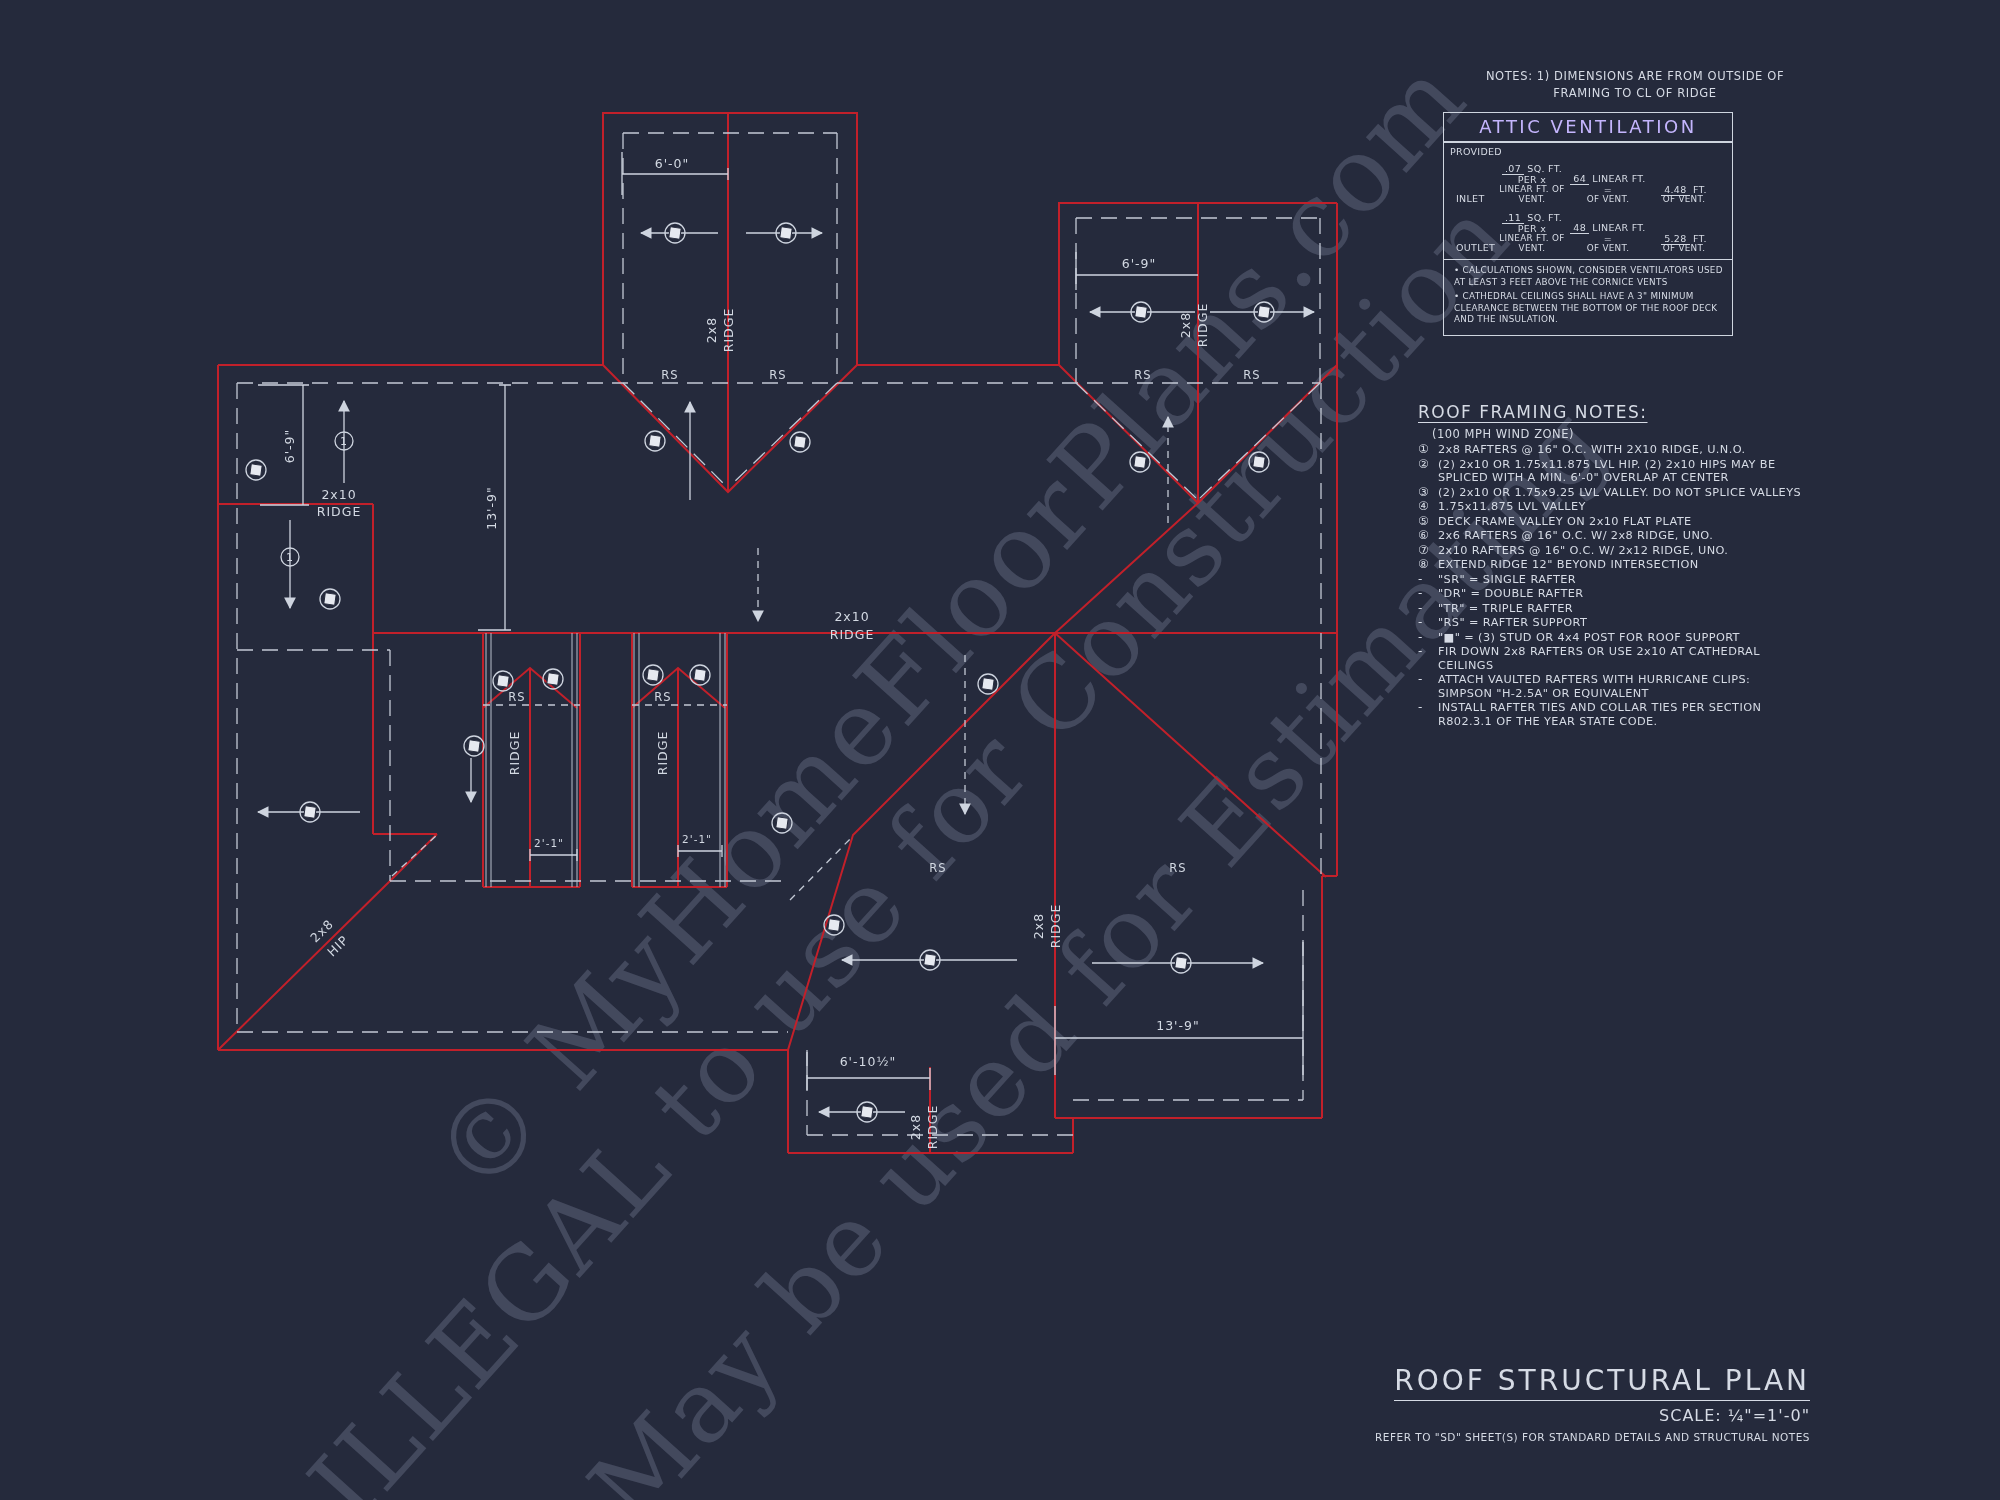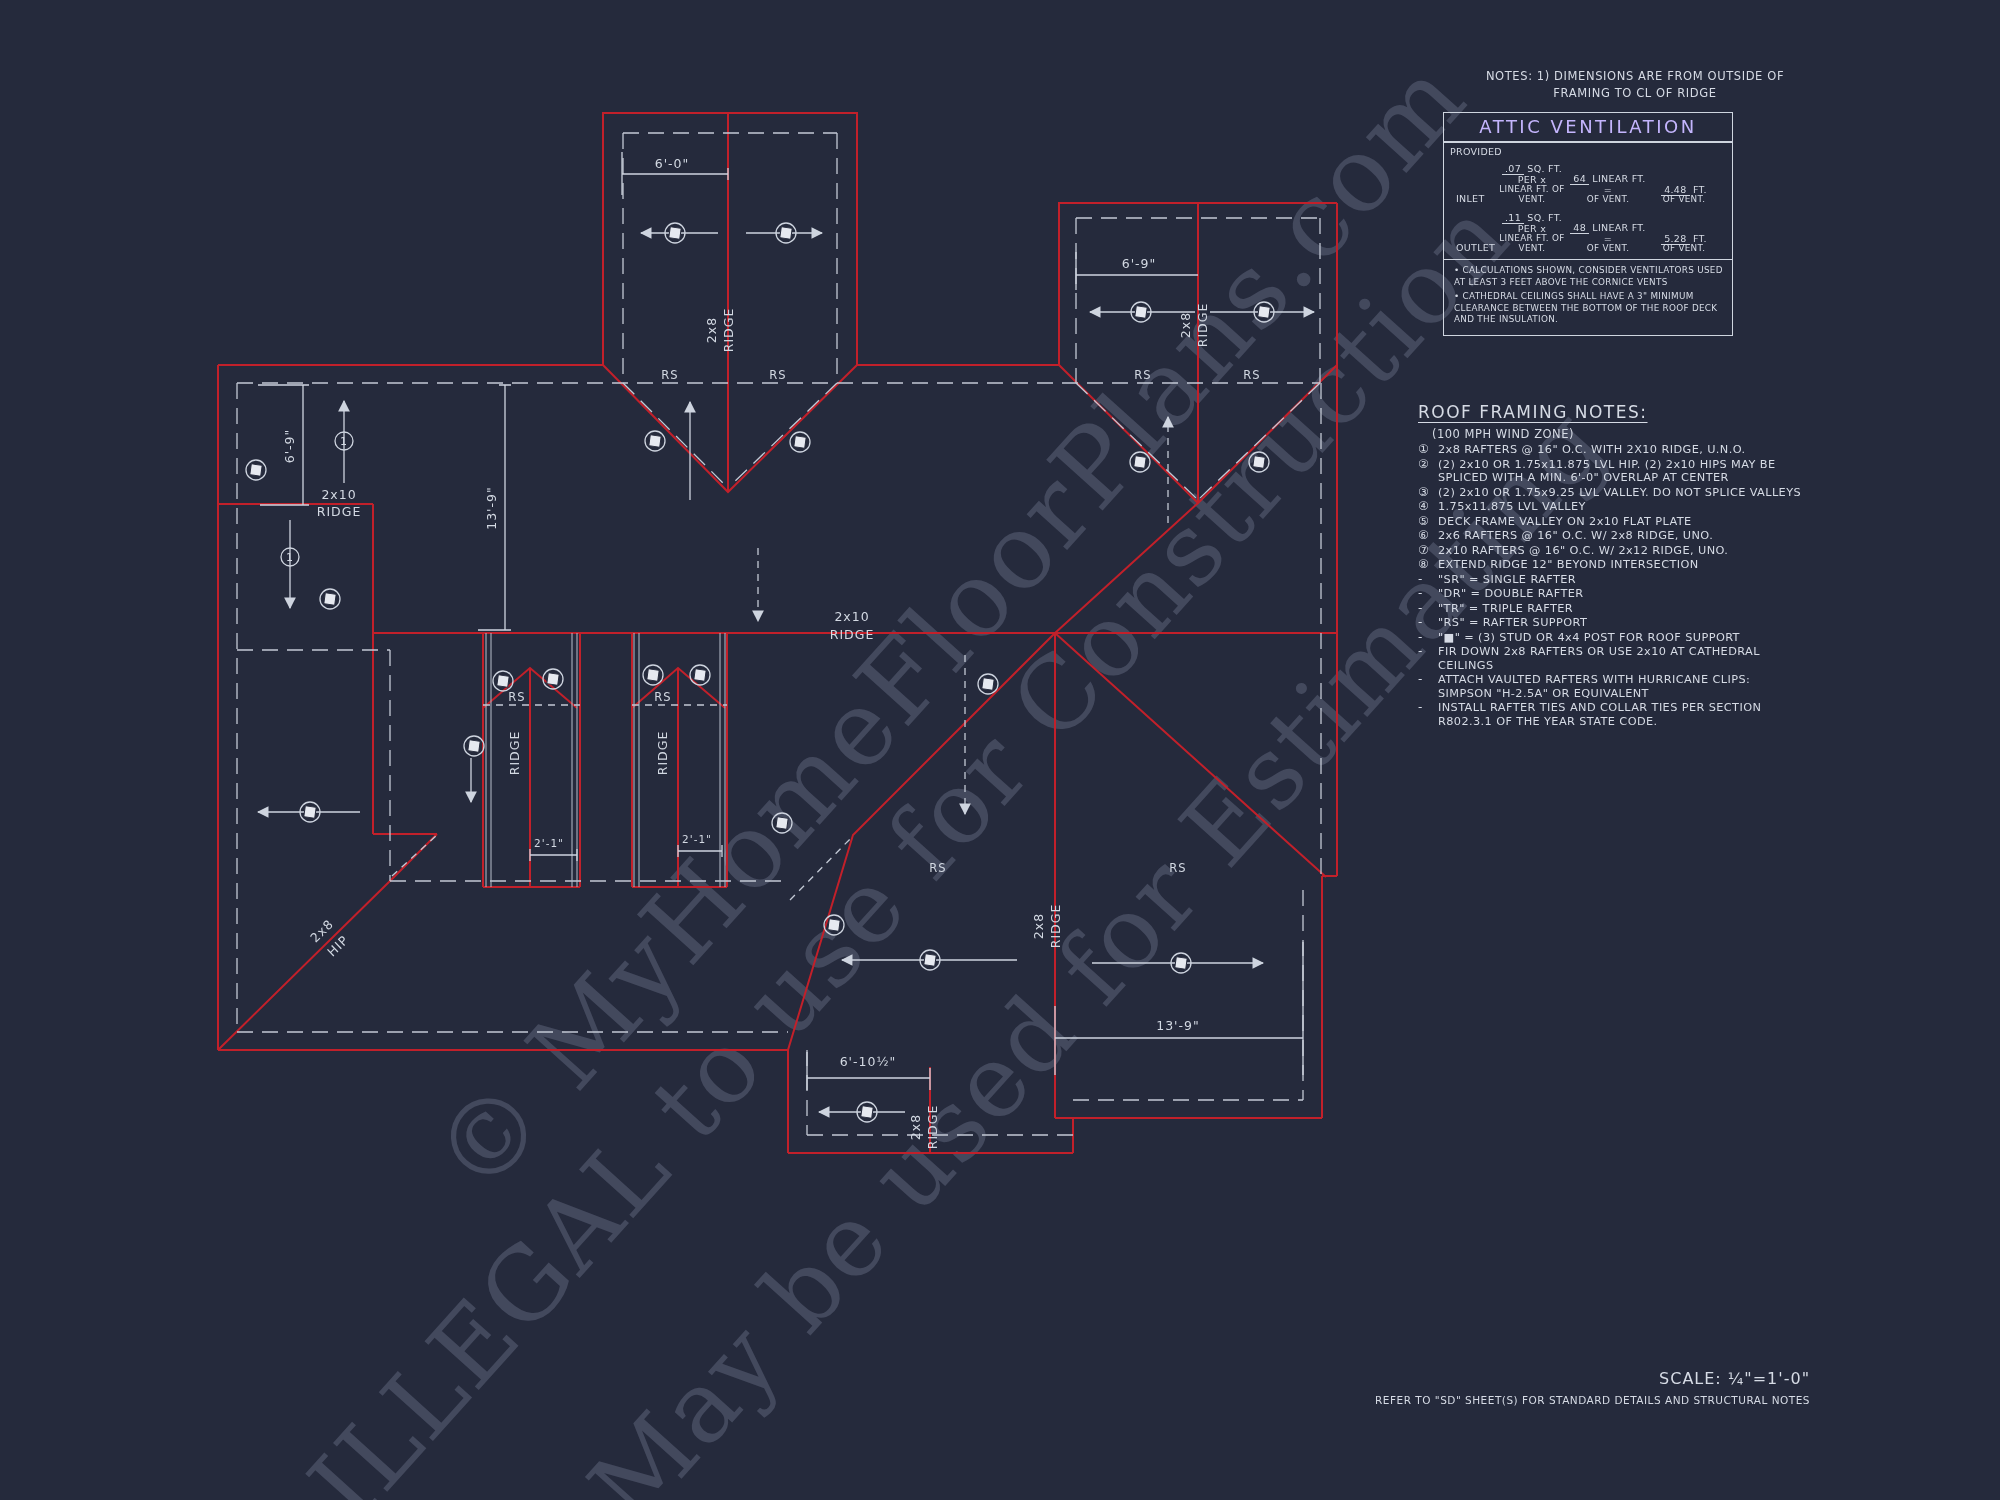--- a/index.html
+++ b/index.html
@@ -312,15 +312,16 @@
         <span class="tx">ATTACH VAULTED RAFTERS WITH HURRICANE CLIPS: SIMPSON "H-2.5A" OR EQUIVALENT</span>
       </li>
       <li>
         <span class="mk">-</span>
         <span class="tx">INSTALL RAFTER TIES AND COLLAR TIES PER SECTION R802.3.1 OF THE YEAR STATE CODE.</span>
       </li>
     </ol>
 </div>
 
 <div class="titleblock">
+  <div><span class="tb-title">ROOF STRUCTURAL PLAN</span></div>
   <div class="tb-scale">SCALE: ¼"=1'-0"</div>
   <div class="tb-refer">REFER TO "SD" SHEET(S) FOR STANDARD DETAILS AND STRUCTURAL NOTES</div>
 </div>
 
 </body></html>

